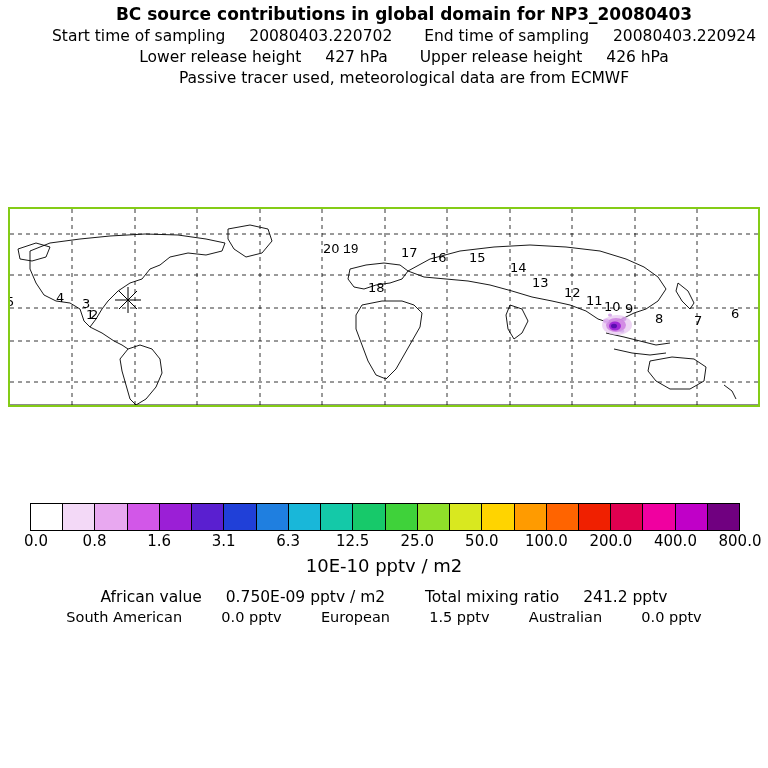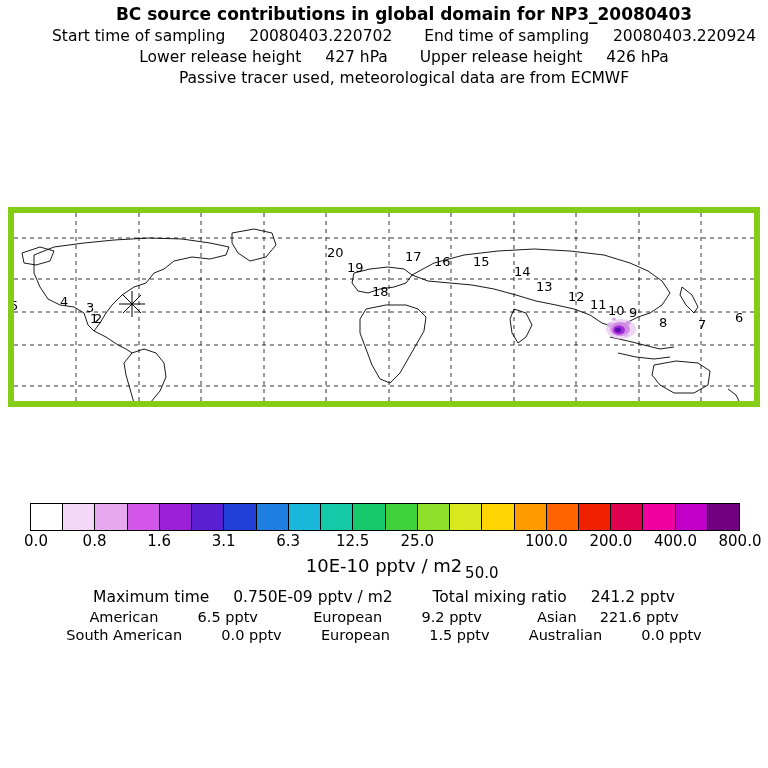--- a/index.html
+++ b/index.html
@@ -43,21 +43,21 @@
     display: inline-block;
     width: 22px;
   }
   
   .map-wrap {
     position: absolute;
     left: 8px;
     top: 207px;
     width: 752px;
     height: 200px;
-    border: 6px solid #84cc16;
+    border: 2px solid #84cc16;
     box-sizing: border-box;
     background: #ffffff;
     overflow: hidden;
   }
   .map-svg {
     display: block;
     position: absolute;
     left: 0;
     top: 0;
   }
@@ -240,21 +240,21 @@
 
       <g stroke="#000" stroke-width="1">
         <line x1="118" y1="78" x2="118" y2="104"></line>
         <line x1="105" y1="91" x2="131" y2="91"></line>
         <line x1="109" y1="82" x2="127" y2="100"></line>
         <line x1="127" y1="82" x2="109" y2="100"></line>
       </g>
     </svg>
 
     <span class="map-label" style="left:313px; top:32px;">20</span>
-    <span class="map-label" style="left:333px; top:47px;">19</span>
+    <span class="map-label" style="left:333px; top:33px;font-family:Liberation Mono, monospace;">19</span>
     <span class="map-label" style="left:358px; top:34px;margin-top:37px;">18</span>
     <span class="map-label" style="left:391px; top:36px;">17</span>
     <span class="map-label" style="left:420px; top:41px;">16</span>
     <span class="map-label" style="left:459px; top:41px;">15</span>
     <span class="map-label" style="left:500px; top:51px;">14</span>
     <span class="map-label" style="left:522px; top:66px;">13</span>
     <span class="map-label" style="left:554px; top:76px;">12</span>
     <span class="map-label" style="left:576px; top:84px;">11</span>
     <span class="map-label" style="left:594px; top:90px;">10</span>
     <span class="map-label" style="left:615px; top:92px;">9</span>
@@ -294,53 +294,40 @@
         <div class="seg" style="background: rgb(112, 0, 128);"></div>
       </div>
     <div class="cbar-ticks" id="cbar-ticks">
         <span style="left: 6px;">0.0</span>
         <span style="left: 64.5455px;">0.8</span>
         <span style="left: 129.091px;">1.6</span>
         <span style="left: 193.636px;">3.1</span>
         <span style="left: 258.182px;">6.3</span>
         <span style="left: 322.727px;">12.5</span>
         <span style="left: 387.273px;">25.0</span>
-        <span style="left: 451.818px; margin-top: 32px;">50.0</span>
+        <span style="left: 451.818px;">50.0</span>
         <span style="left: 516.364px;">100.0</span>
         <span style="left: 580.909px;">200.0</span>
         <span style="left: 645.455px;">400.0</span>
         <span style="left: 710px;">800.0</span>
       </div>
   </div>
   <div class="cbar-unit">10E-10 pptv / m2</div>
 
   <div class="footer">
     <div class="row1">
-      <span>Maximum time</span>
+      <span>African value</span>
       <span class="sp-s"></span>
       <span>0.750E-09 pptv / m2</span>
       <span class="sp-m"></span>
       <span>Total mixing ratio</span>
       <span class="sp-s"></span>
       <span>241.2 pptv</span>
     </div>
     <div class="row">
-      <span>American</span>
-      <span class="sp-m"></span>
-      <span>6.5 pptv</span>
-      <span class="sp-l"></span>
-      <span>European</span>
-      <span class="sp-m"></span>
-      <span>9.2 pptv</span>
-      <span class="sp-l"></span>
-      <span>Asian</span>
-      <span class="sp-s"></span>
-      <span>221.6 pptv</span>
-    </div>
-    <div class="row">
       <span>South American</span>
       <span class="sp-m"></span>
       <span>0.0 pptv</span>
       <span class="sp-m"></span>
       <span>European</span>
       <span class="sp-m"></span>
       <span>1.5 pptv</span>
       <span class="sp-m"></span>
       <span>Australian</span>
       <span class="sp-m"></span>

